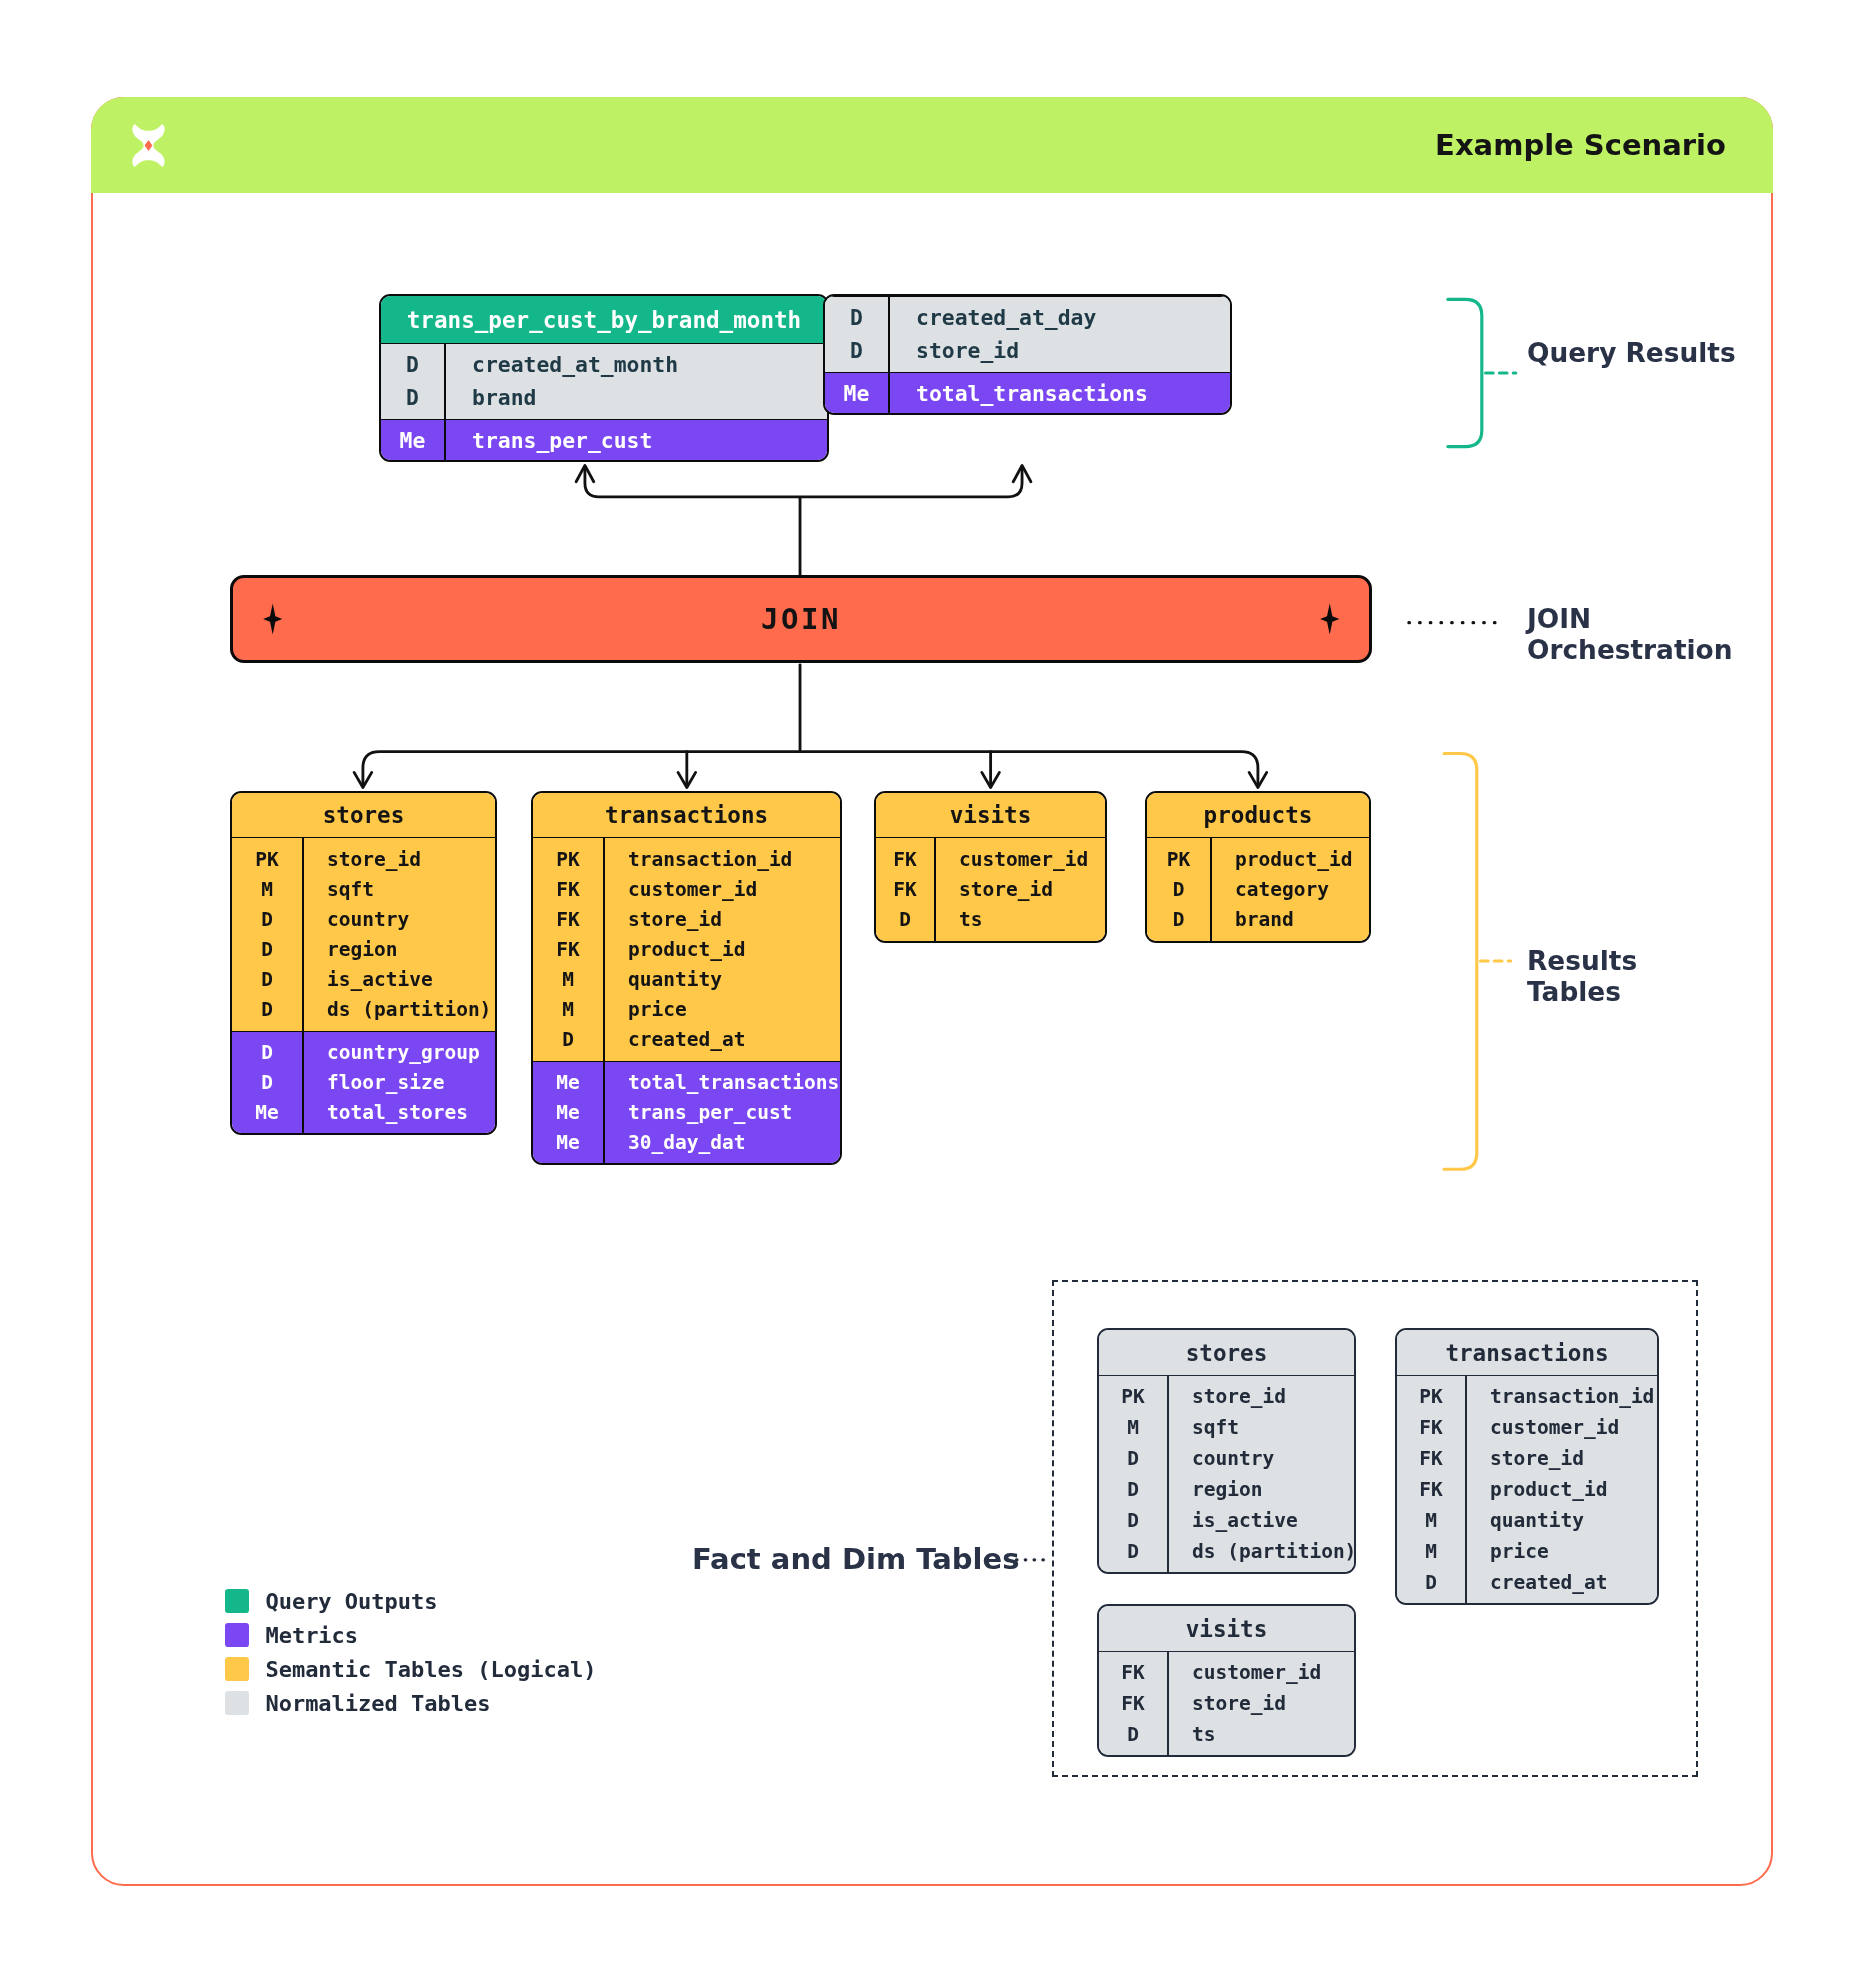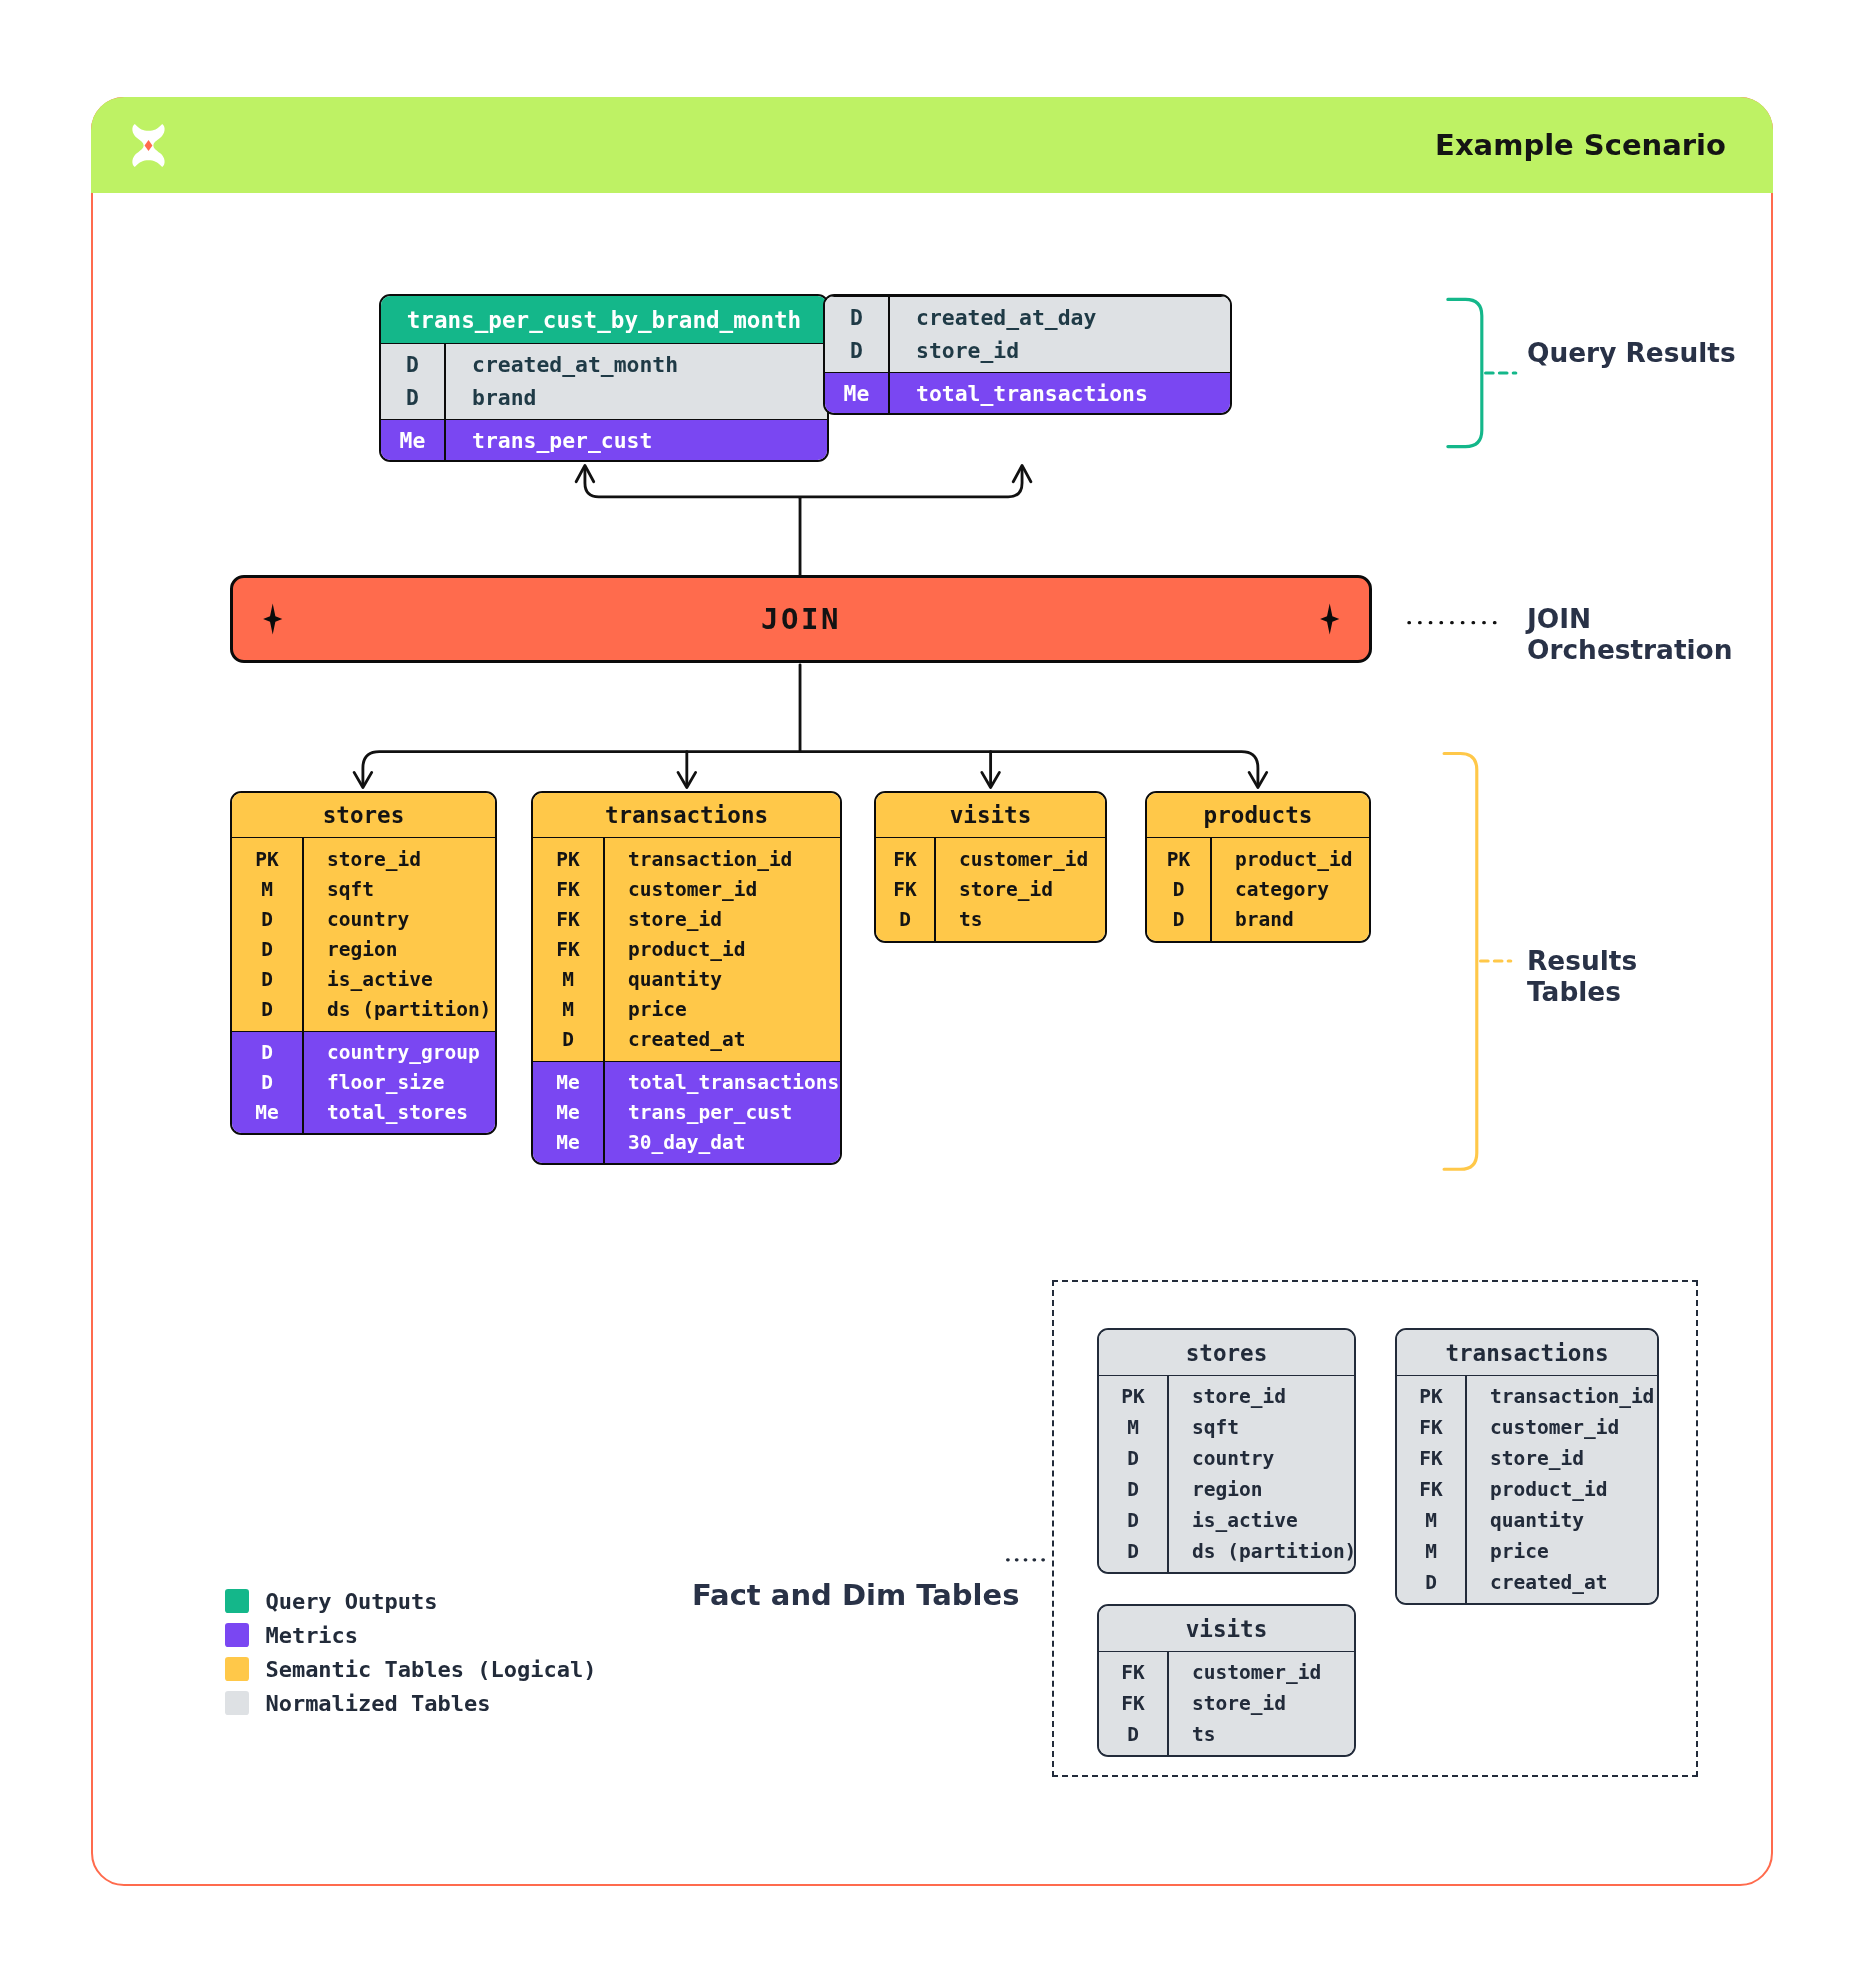--- a/index.html
+++ b/index.html
@@ -49,21 +49,21 @@
   #nt-trans{left:1395px;top:1328px;width:264px;--kw:68px}
   #nt-visits{left:1097px;top:1604px;width:259px;--kw:68px}
 
   .join{position:absolute;left:230px;top:575px;width:1142px;height:88px;background:#FF6B4D;border:3.1px solid #0b0b0b;border-radius:14px;display:flex;align-items:center;justify-content:space-between;padding:0 29px;z-index:4}
   .join-label{font:bold 29px "DejaVu Sans Mono",monospace;letter-spacing:2.5px;color:#131313}
 
   .note{position:absolute;font:bold 26.4px "DejaVu Sans",sans-serif;color:#293247;line-height:31px;z-index:6;white-space:nowrap}
   #note-qr{left:1527px;top:337px}
   #note-join{left:1527px;top:603px}
   #note-sem{left:1527px;top:945px}
-  #note-factdim{left:692px;top:1580px;width:309px;text-align:right;font-size:29px}
+  #note-factdim{left:692px;top:1544px;width:309px;text-align:right;font-size:29px}
 
   .dashed-box{position:absolute;left:1052px;top:1280px;width:646px;height:497px;border:2.5px dashed #222B3A;z-index:2;background:#fff}
 
   .legend{position:absolute;left:225px;top:1584px;z-index:4}
   .leg-row{display:flex;align-items:center;height:34px}
   .leg-sw{width:24px;height:24px;border-radius:3.1px;margin-right:16.4px}
   .leg-label{font:bold 22px "DejaVu Sans Mono",monospace;color:#222B3A;white-space:nowrap}
   .sw-teal{background:#14B78A}.sw-purple{background:#7A47F2}.sw-yellow{background:#FFC849}.sw-gray{background:#DEE1E4}
 </style>
 </head>

